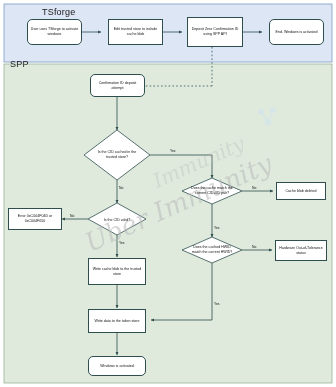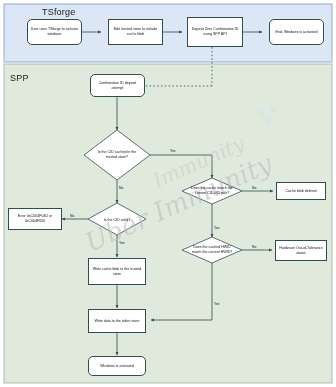--- a/index.html
+++ b/index.html
@@ -126,21 +126,21 @@
   <div class="wm" style="left:150px;top:150px;font-size:20px;transform:rotate(-24deg);opacity:.35;">Immunity</div>
   <svg class="wm" style="left:255px;top:105px;width:26px;height:26px;" viewBox="0 0 26 26">
     <circle cx="6" cy="7" r="3" fill="#cfe3f0"></circle>
     <circle cx="18" cy="5" r="3" fill="#cfe3f0"></circle>
     <circle cx="13" cy="17" r="3.4" fill="#cfe3f0"></circle>
     <line x1="6" y1="7" x2="13" y2="17" stroke="#cfe3f0" stroke-width="1.4"></line>
     <line x1="18" y1="5" x2="13" y2="17" stroke="#cfe3f0" stroke-width="1.4"></line>
   </svg>
 
   <div class="lane-label" style="left:10px;top:7px;margin-left:32px;">TSforge</div>
-  <div class="lane-label" style="left:10px;top:73px;">SPP</div>
+  <div class="lane-label" style="left:10px;top:59px;">SPP</div>
 
   <div class="node round" style="left:27px;top:19px;width:55px;height:26px;">User uses TSforge to activate windows</div>
   <div class="node rect" style="left:108px;top:19px;width:55px;height:26px;">Edit trusted store to include cache blob</div>
   <div class="node rect" style="left:187px;top:17px;width:56px;height:30px;">Deposit Zero Confirmation ID using SPP API</div>
   <div class="node round" style="left:269px;top:19px;width:55px;height:26px;">End. Windows is activated</div>
 
   <div class="node round" style="left:90px;top:74px;width:55px;height:23px;">Confirmation ID deposit attempt</div>
 
   <div class="node diamond-label" style="left:91px;top:145px;width:52px;height:20px;">Is the CID cached in the trusted store?</div>
 

